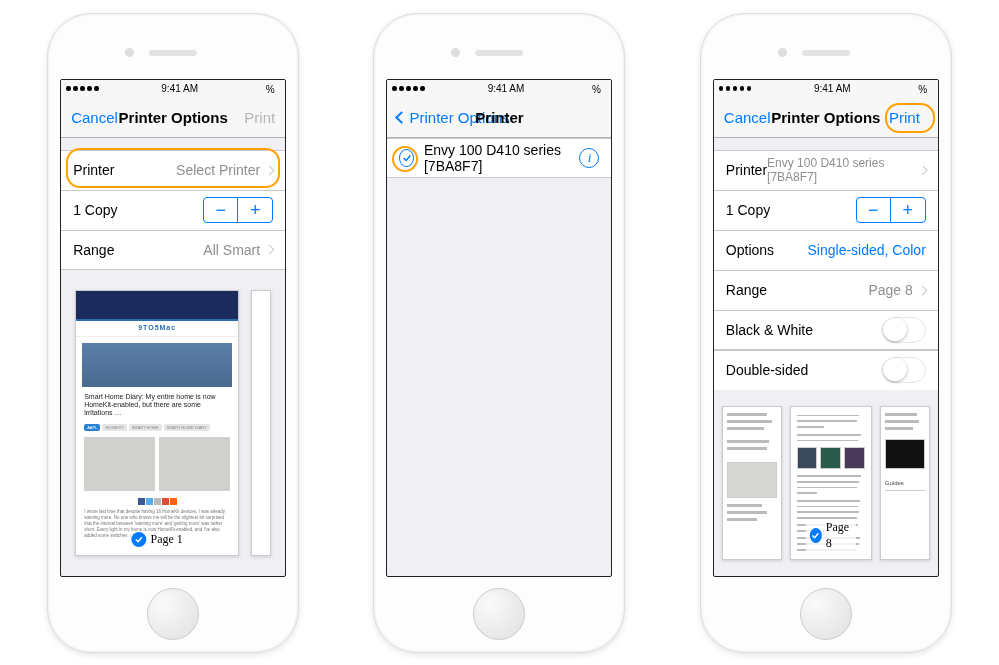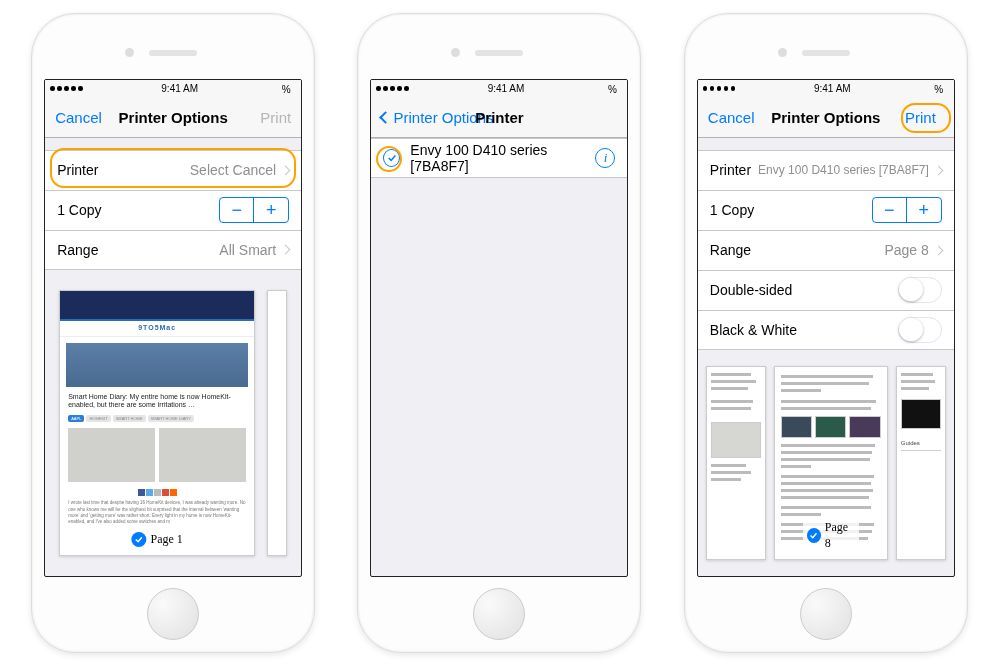--- a/index.html
+++ b/index.html
@@ -7,21 +7,21 @@
     background: #fff;
     font-family: -apple-system, "Helvetica Neue", Helvetica, Arial, sans-serif;
     width: 999px;
     height: 665px;
     display: flex;
     justify-content: space-around;
     align-items: center;
     padding: 10px;
   }
   .phone {
-    width: 284px;
+    width: 252px;
     height: 640px;
     background: #fdfdfd;
     border-radius: 44px;
     border: 1px solid #ddd;
     box-shadow: 0 2px 6px rgba(0,0,0,0.1), inset 0 0 3px rgba(0,0,0,0.1);
     position: relative;
     display: flex;
     flex-direction: column;
     align-items: center;
     padding: 65px 12px 75px 12px;
@@ -271,21 +271,21 @@
     <div class="navbar">
       <div class="nav-left">Cancel</div>
       <div class="nav-title">Printer Options</div>
       <div class="nav-right disabled">Print</div>
     </div>
     <div class="highlight-pill" style="top:68px; left:5px; right:5px; height:40px;"></div>
     <div style="height:12px"></div>
     <div class="row">
       <span class="label">Printer</span>
       <span class="value">
-        <span>Select Cancel</span>
+        <span>Select Printer</span>
         <span class="chevron"></span>
       </span>
     </div>
     <div class="row">
       <span class="label">1 Copy</span>
       <div class="stepper">
         <div>−</div>
         <div>+</div>
       </div>
     </div>
@@ -414,32 +414,36 @@
       </span>
     </div>
     <div class="row">
       <span class="label">1 Copy</span>
       <div class="stepper">
         <div>−</div>
         <div>+</div>
       </div>
     </div>
     <div class="row">
+      <span class="label">Options</span>
+      <span class="value link">Single-sided, Color</span>
+    </div>
+    <div class="row">
       <span class="label">Range</span>
       <span class="value">
         <span>Page 8</span>
         <span class="chevron"></span>
       </span>
     </div>
-    <div class="row">
-      <span class="label">Double-sided</span>
-      <div class="toggle"></div>
-    </div>
     <div class="row last">
       <span class="label">Black &amp; White</span>
+      <div class="toggle"></div>
+    </div>
+    <div class="row">
+      <span class="label">Double-sided</span>
       <div class="toggle"></div>
     </div>
     <div class="preview-area" style="padding:16px 8px; gap:8px;">
       <div class="preview-page article-mock" style="flex:0 0 60px; padding:4px;">
         <div class="mock-line" style="width:80%"></div>
           <div class="mock-line" style="width:90%"></div>
           <div class="mock-line" style="width:75%"></div>
         <div style="height:6px"></div>
         <div class="mock-line" style="width:85%"></div>
           <div class="mock-line" style="width:80%"></div>

